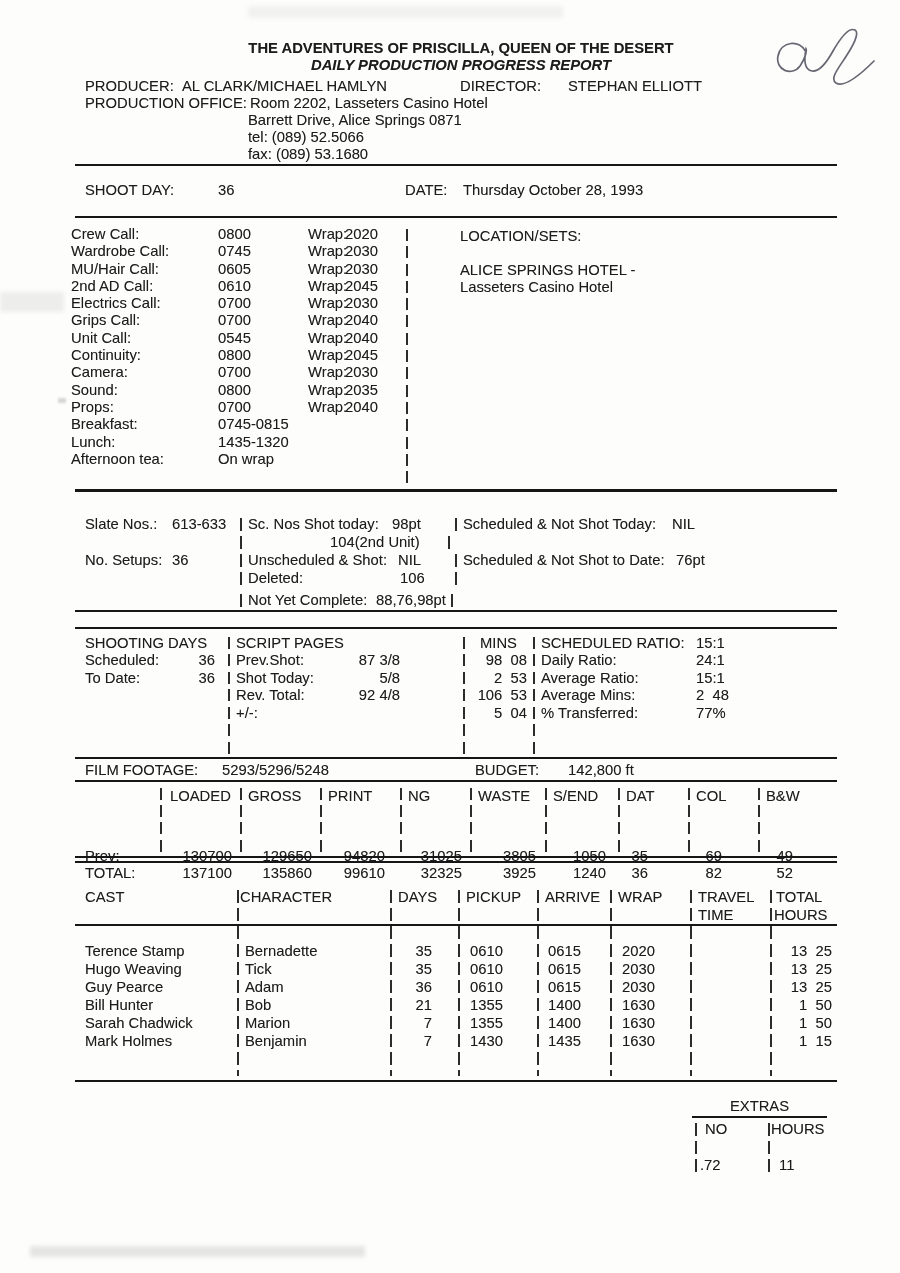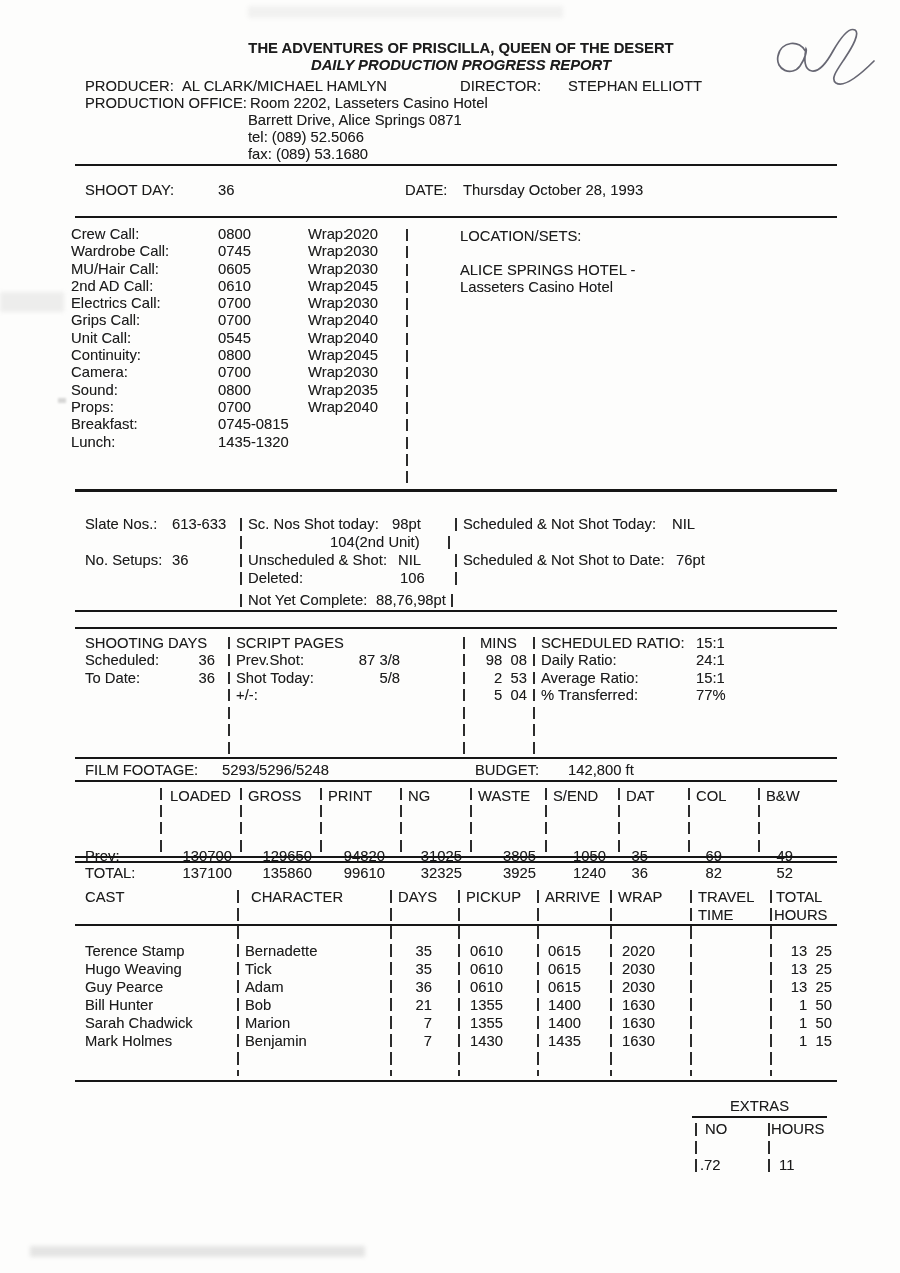--- a/index.html
+++ b/index.html
@@ -155,20 +155,26 @@
         <span class="c-w"></span>
       </div>
 
       <div class="row r17">
         <span class="c-l">Lunch:</span>
         <span class="c-t">1435-1320</span>
         <span class="c-wl"></span>
         <span class="c-w"></span>
       </div>
 
+      <div class="row r17">
+        <span class="c-l">Afternoon tea:</span>
+        <span class="c-t">On wrap</span>
+        <span class="c-wl"></span>
+        <span class="c-w"></span>
+      </div>
     </div>
   <div class="dcol d17" style="left:406px;top:229px;height:258px"></div>
   <span style="top:229px;left:460px">LOCATION/SETS:</span>
   <span style="top:263px;left:460px">ALICE SPRINGS HOTEL -</span>
   <span style="top:280px;left:460px">Lasseters Casino Hotel</span>
   <div class="hr" style="top:489px;height:3px"></div>
 
   <span style="top:517px;left:85px">Slate Nos.:</span>
   <span style="top:517px;left:172px">613-633</span>
   <span style="top:517px;left:248px">Sc. Nos Shot today:</span>
@@ -221,20 +227,29 @@
         <span class="p-dv ra">36</span>
         <span class="p-pl">Shot Today:</span>
         <span class="p-pv ra">5/8</span>
         <span class="p-m ra">2  53</span>
         <span class="p-rl">Average Ratio:</span>
         <span class="p-rv">15:1</span>
       </div>
 
 
 
+      <div class="row r175">
+        <span class="p-dl"></span>
+        <span class="p-dv ra"></span>
+        <span class="p-pl">Rev. Total:</span>
+        <span class="p-pv ra">92 4/8</span>
+        <span class="p-m ra">106  53</span>
+        <span class="p-rl">Average Mins:</span>
+        <span class="p-rv">2  48</span>
+      </div>
 
       <div class="row r175">
         <span class="p-dl"></span>
         <span class="p-dv ra"></span>
         <span class="p-pl">+/-:</span>
         <span class="p-pv ra"></span>
         <span class="p-m ra">5  04</span>
         <span class="p-rl">% Transferred:</span>
         <span class="p-rv">77%</span>
       </div>
@@ -294,21 +309,21 @@
   <div class="dcol d172" style="left:400px;top:788px;height:68px"></div>
   <div class="dcol d172" style="left:470px;top:788px;height:68px"></div>
   <div class="dcol d172" style="left:545px;top:788px;height:68px"></div>
   <div class="dcol d172" style="left:618px;top:788px;height:68px"></div>
   <div class="dcol d172" style="left:688px;top:788px;height:68px"></div>
   <div class="dcol d172" style="left:758px;top:788px;height:68px"></div>
   <div class="hr" style="top:856px"></div>
   <div class="hr" style="top:861px;height:1.5px"></div>
 
   <span style="top:890px;left:85px">CAST</span>
-  <span style="top:890px;left:251px">CHARACTER</span>
+  <span style="top:890px;left:240px">CHARACTER</span>
   <span style="top:890px;left:398px">DAYS</span>
   <span style="top:890px;left:466px">PICKUP</span>
   <span style="top:890px;left:545px">ARRIVE</span>
   <span style="top:890px;left:618px">WRAP</span>
   <span style="top:890px;left:698px">TRAVEL</span>
   <span style="top:890px;left:776px">TOTAL</span>
   <span style="top:908px;left:698px">TIME</span>
   <span style="top:908px;left:774px">HOURS</span>
   <div class="hr" style="top:924px"></div>
   <div class="rows" style="top:944px">

